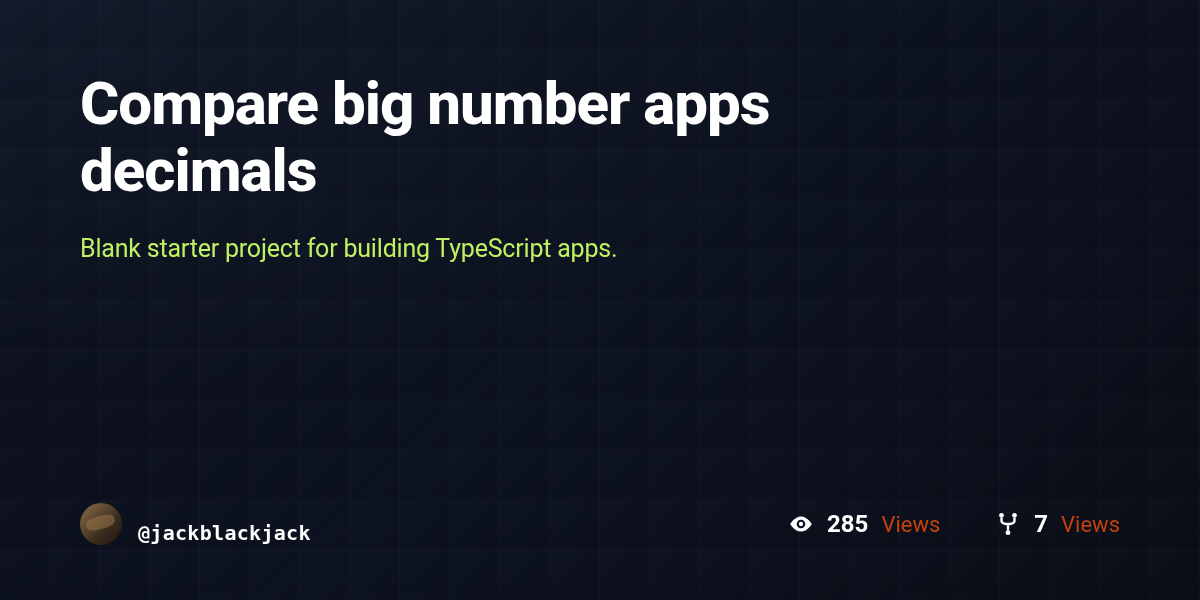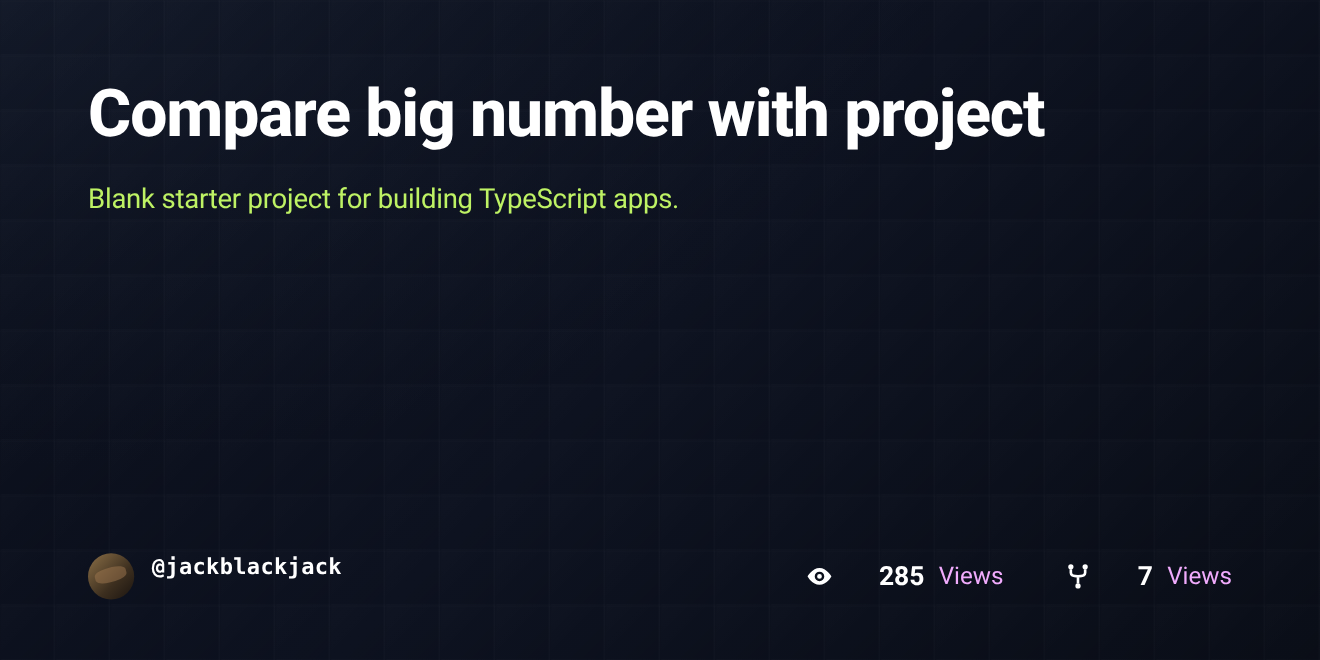--- a/index.html
+++ b/index.html
@@ -80,21 +80,21 @@
       letter-spacing: -0.2px;
     }
     .footer {
       margin-top: auto;
       display: flex;
       align-items: center;
       justify-content: space-between;
     }
     .author {
       display: flex;
-      align-items: flex-start;
+      align-items: flex-end;
       gap: 16px;
     }
     .avatar {
       width: 42px;
       height: 42px;
       border-radius: 50%;
       background: linear-gradient(135deg, #8b6f47 0%, #3d2f1f 60%, #1a1410 100%);
       position: relative;
       overflow: hidden;
     }
@@ -128,25 +128,24 @@
     }
     .stat-icon {
       width: 26px;
       height: 26px;
       fill: #fff;
     }
     .stat-value {
       font-size: 24px;
       font-weight: 700;
       color: #fff;
-      margin-left: 28px;
     }
     .stat-label {
       font-size: 22px;
-      color: #f0abfc;
+      color: #c2410c;
       font-weight: 400;
     }
   </style>
 </head>
 <body>
 
 <div class="grid-pattern"></div>
 <div class="tiles">
   <div class="tile"></div>
     <div class="tile"></div>
@@ -433,21 +432,21 @@
     <div class="tile"></div>
     <div class="tile"></div>
     <div class="tile"></div>
     <div class="tile"></div>
     <div class="tile"></div>
     <div class="tile"></div>
 </div>
 
 <div class="content">
 
-  <h1 class="title">Compare big number with project</h1>
+  <h1 class="title">Compare big number apps decimals</h1>
 
   <p class="description">Blank starter project for building TypeScript apps.</p>
 
   <div class="footer">
     <div class="author">
       <div class="avatar"></div>
       <span class="username">@jackblackjack</span>
     </div>
 
     <div class="stats">

